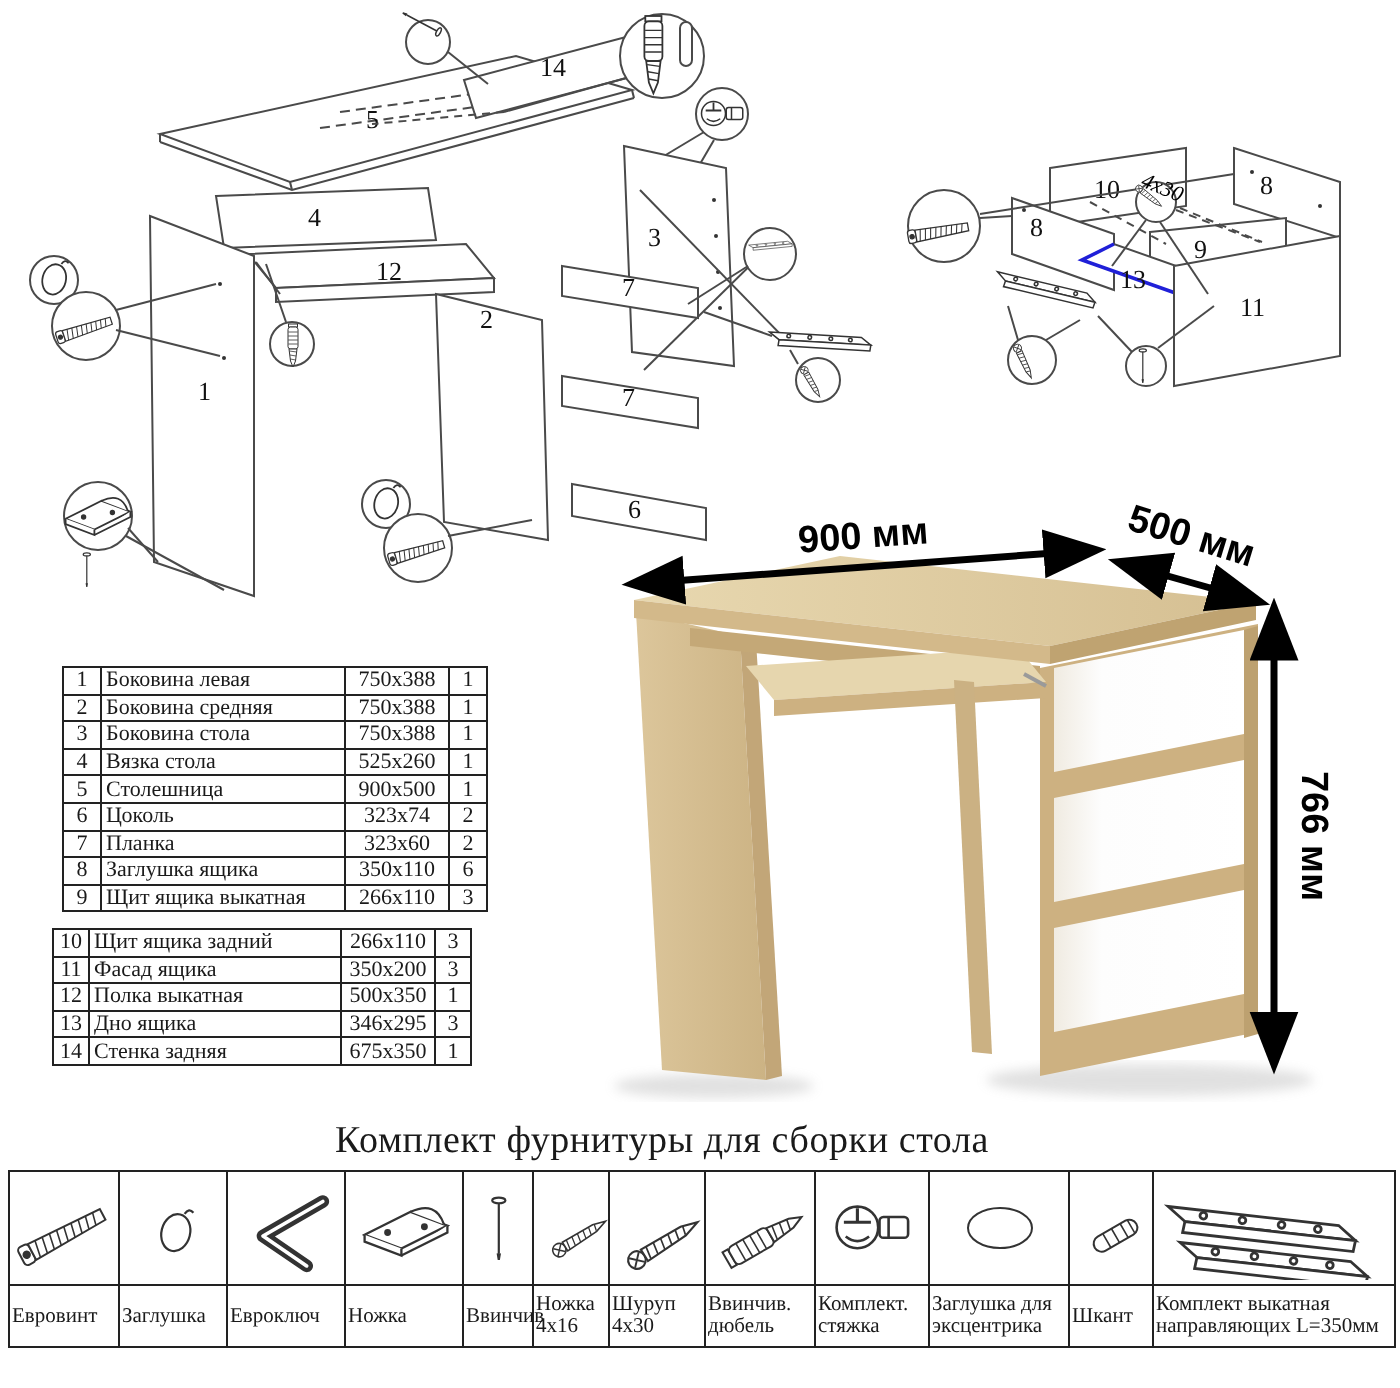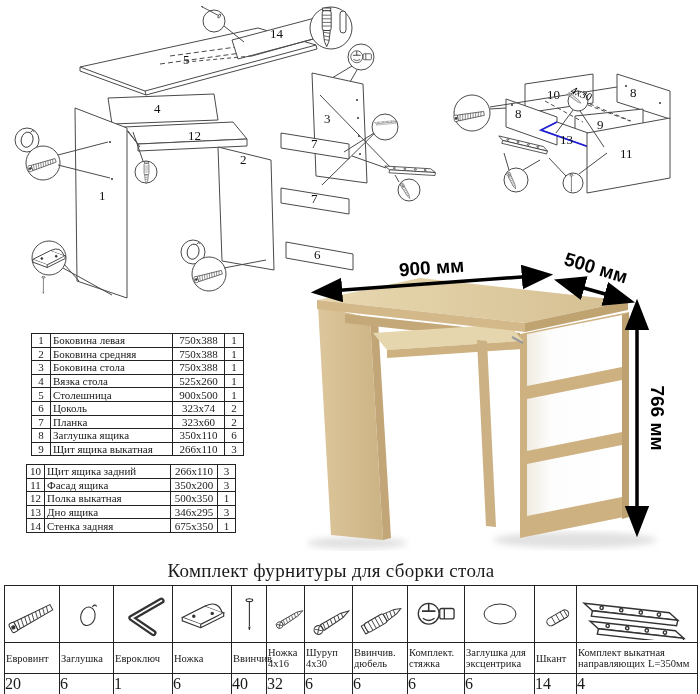--- a/index.html
+++ b/index.html
@@ -607,28 +607,14 @@
     <td>Ножка</td>
     <td>Ввинчив</td>
     <td>Ножка 4x16</td>
     <td>Шуруп 4x30</td>
     <td>Ввинчив. дюбель</td>
     <td>Комплект. стяжка</td>
     <td>Заглушка для эксцентрика</td>
     <td>Шкант</td>
     <td>Комплект выкатная направляющих L=350мм</td>
   </tr>
-  <tr class="qtys">
-    <td>20</td>
-    <td>6</td>
-    <td>1</td>
-    <td>6</td>
-    <td>40</td>
-    <td>32</td>
-    <td>6</td>
-    <td>6</td>
-    <td>6</td>
-    <td>6</td>
-    <td>14</td>
-    <td>4</td>
-  </tr>
 </tbody>
   </table>
 
 </body></html>

